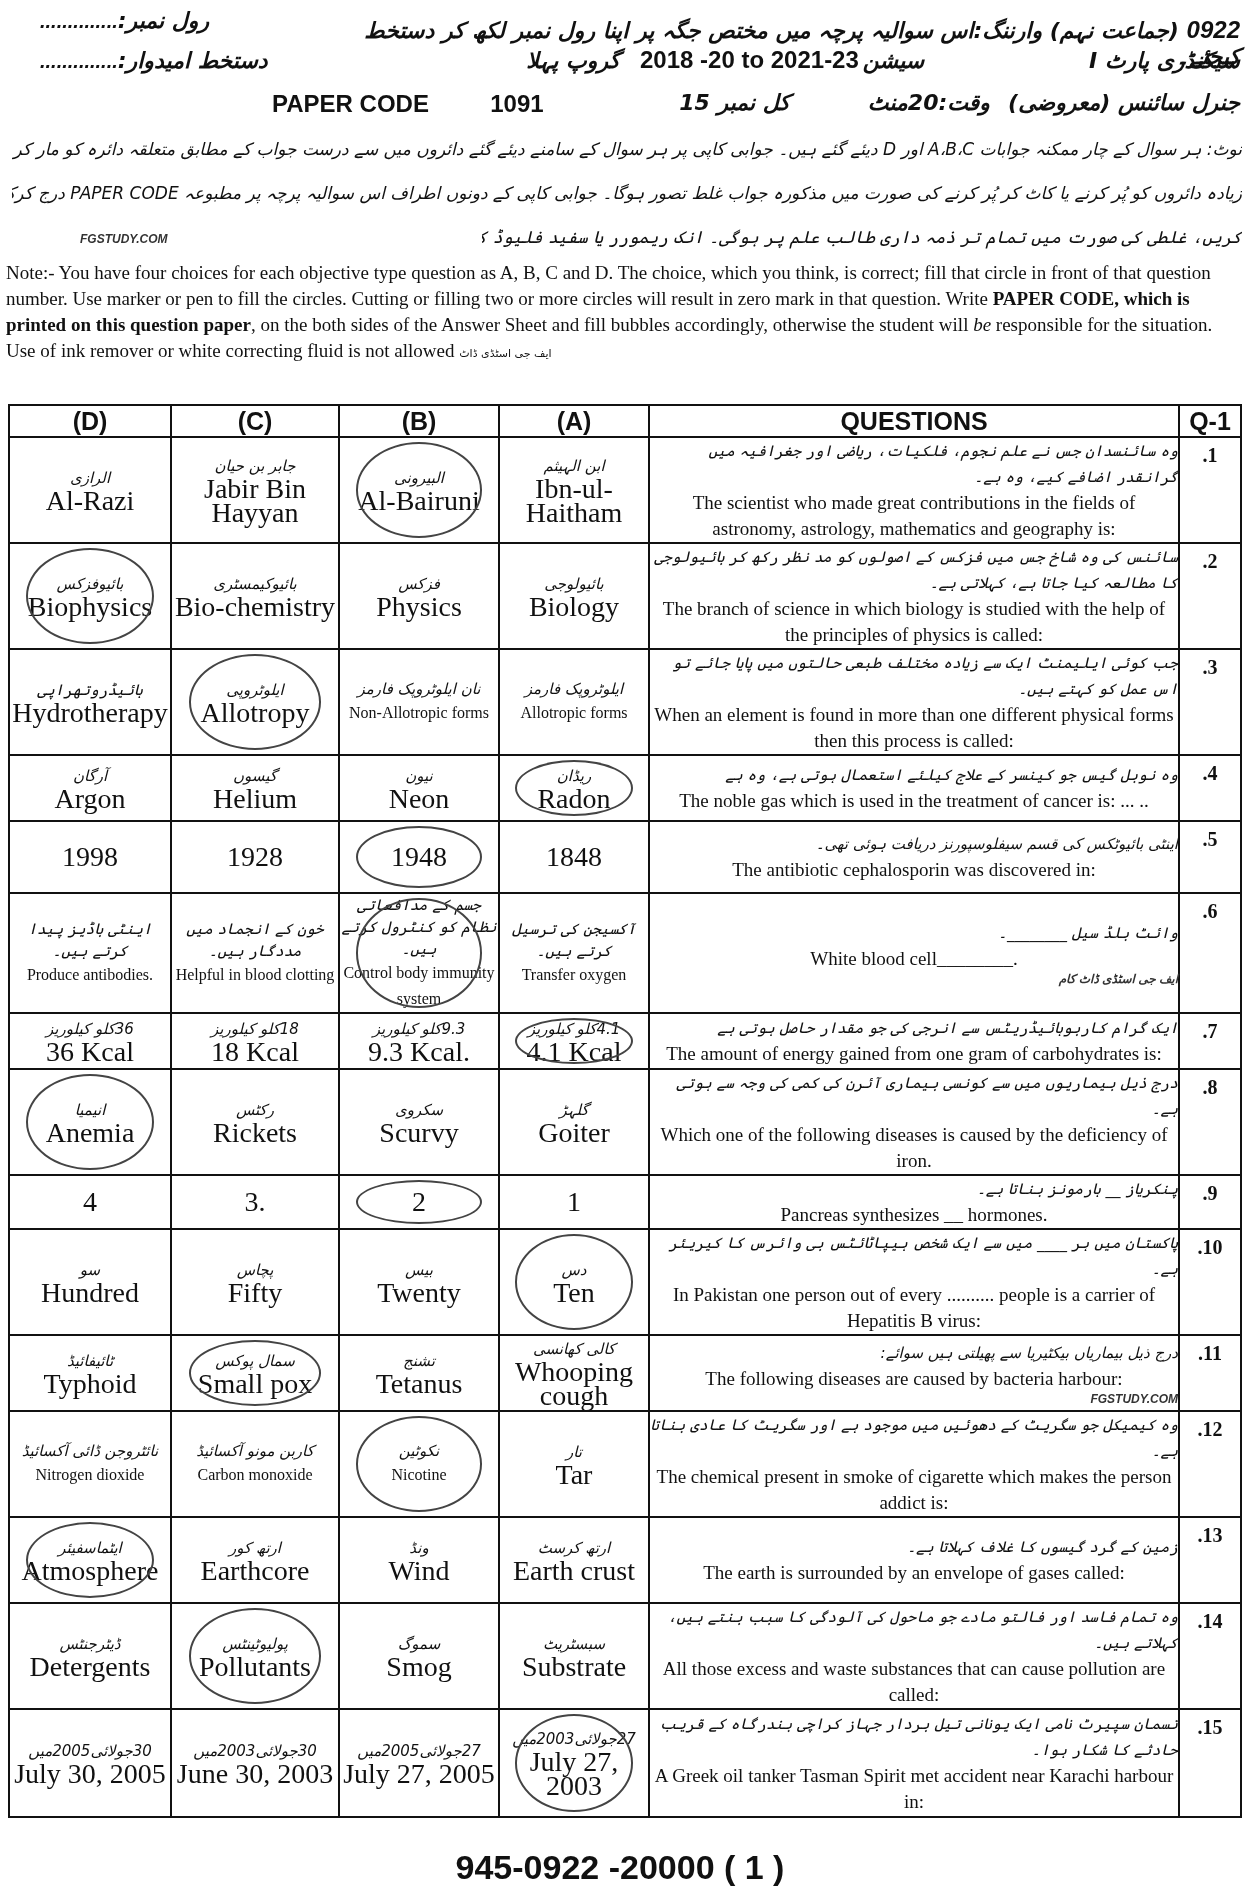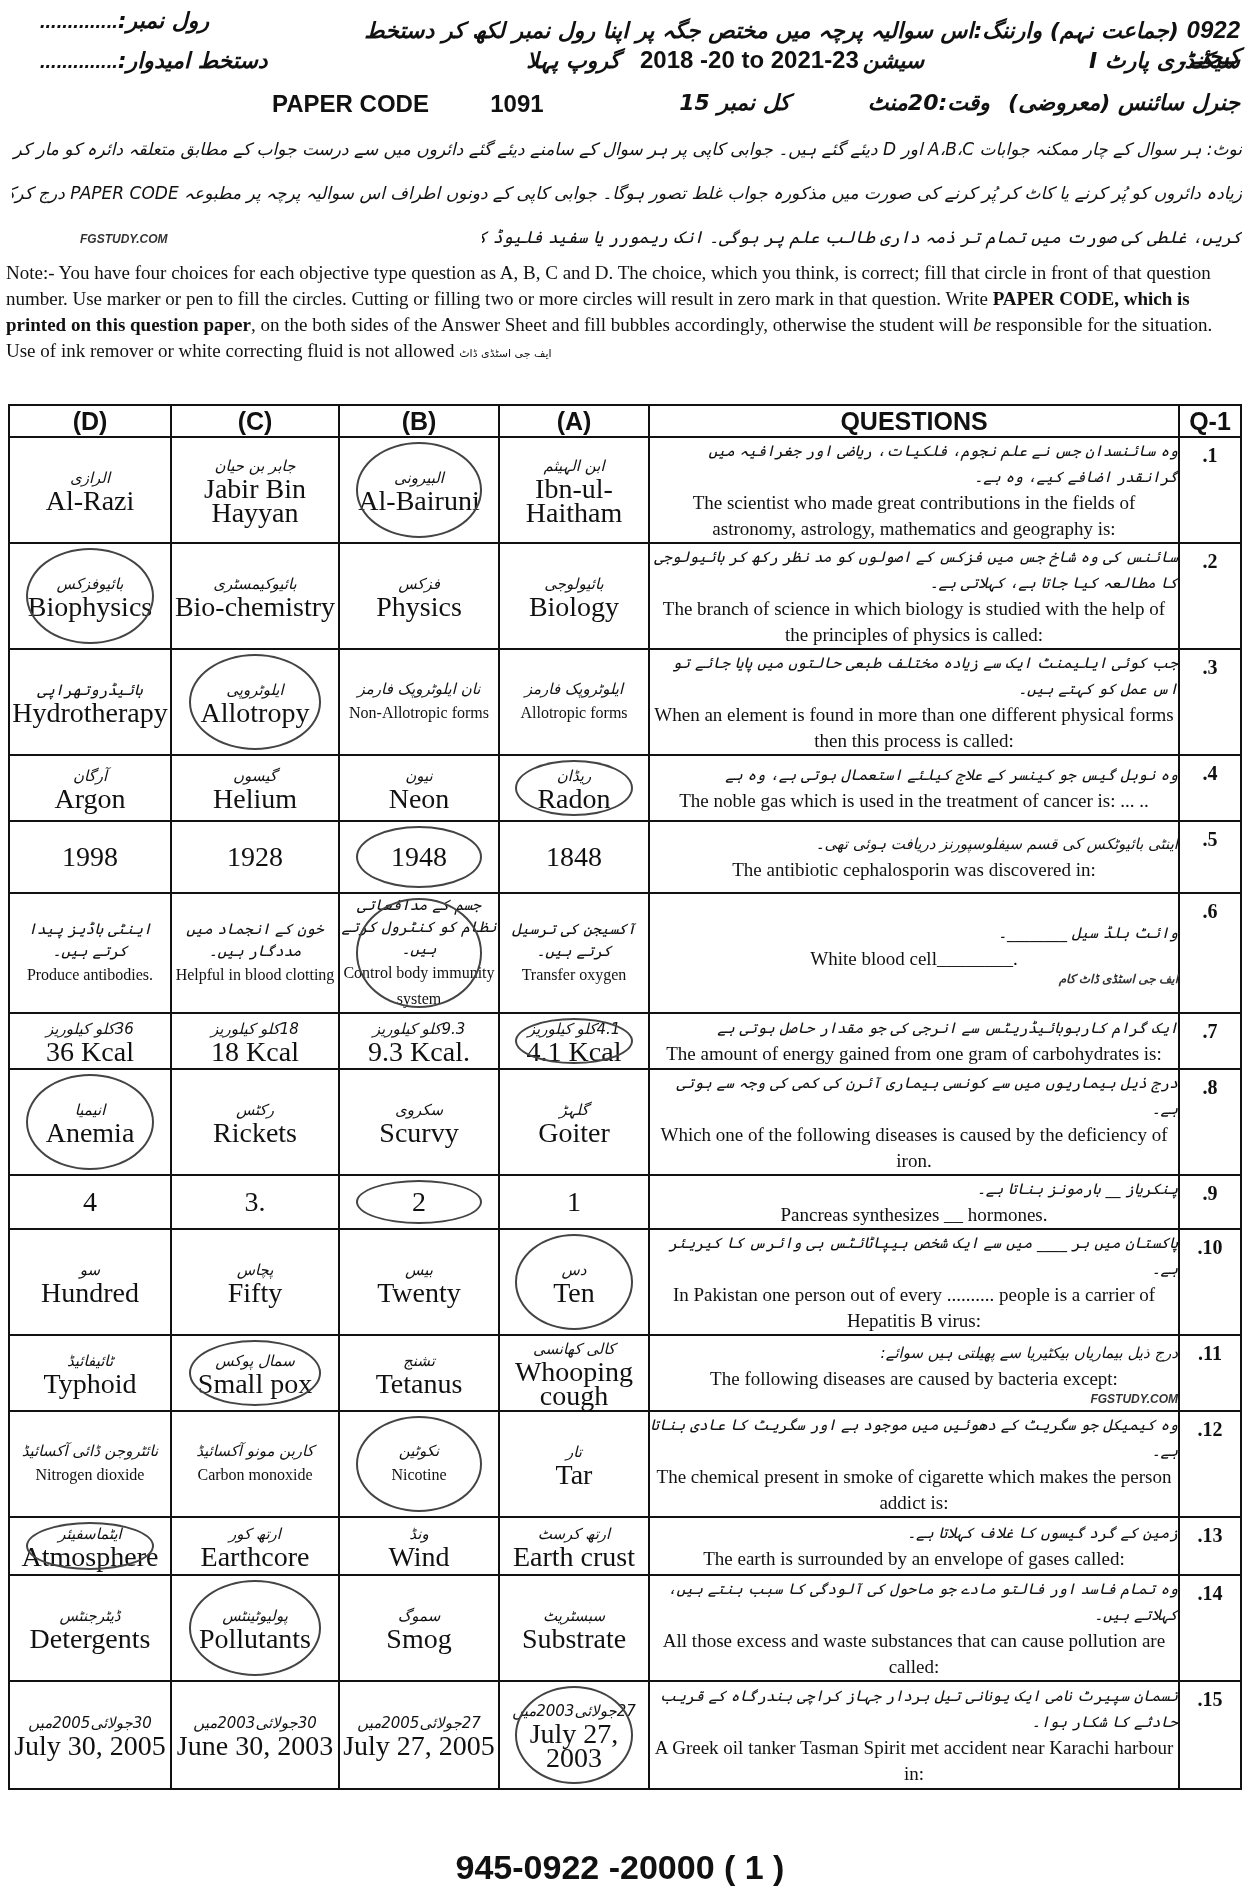--- a/index.html
+++ b/index.html
@@ -332,21 +332,21 @@
         <td>
           <span class="opt-u urdu">تشنج</span>
           <span class="opt-e">Tetanus</span>
         </td>
         <td>
           <span class="opt-u urdu">کالی کھانسی</span>
           <span class="opt-e">Whooping cough</span>
         </td>
         <td class="qtext">
           <span class="qu">درج ذیل بیماریاں بیکٹیریا سے پھیلتی ہیں سوائے:</span>
-          <span class="qe">The following diseases are caused by bacteria except:</span>
+          <span class="qe">The following diseases are caused by bacteria harbour:</span>
           <span class="wm" style="display: block; text-align: right;">FGSTUDY.COM</span>
         </td>
         <td class="qnum">.11</td>
       </tr>
       <tr style="height: 78px;">
         <td>
           <span class="opt-u urdu">نائٹروجن ڈائی آکسائیڈ</span>
           <span class="opt-e sm">Nitrogen dioxide</span>
         </td>
         <td>
@@ -361,21 +361,21 @@
         <td>
           <span class="opt-u urdu">تار</span>
           <span class="opt-e">Tar</span>
         </td>
         <td class="qtext">
           <span class="qu">وہ کیمیکل جو سگریٹ کے دھوئیں میں موجود ہے اور سگریٹ کا عادی بناتا ہے۔</span>
           <span class="qe">The chemical present in smoke of cigarette which makes the person addict is:</span>
         </td>
         <td class="qnum">.12</td>
       </tr>
-      <tr style="height: 58px; margin-left: 37px;">
+      <tr style="height: 86px; margin-left: 37px;">
         <td>
           <span class="opt-u urdu">ایٹماسفیئر</span>
           <span class="opt-e">Atmosphere</span>
           <div class="circle" style="inset: 4px 10%;"></div>
         </td>
         <td>
           <span class="opt-u urdu">ارتھ کور</span>
           <span class="opt-e">Earthcore</span>
         </td>
         <td>

